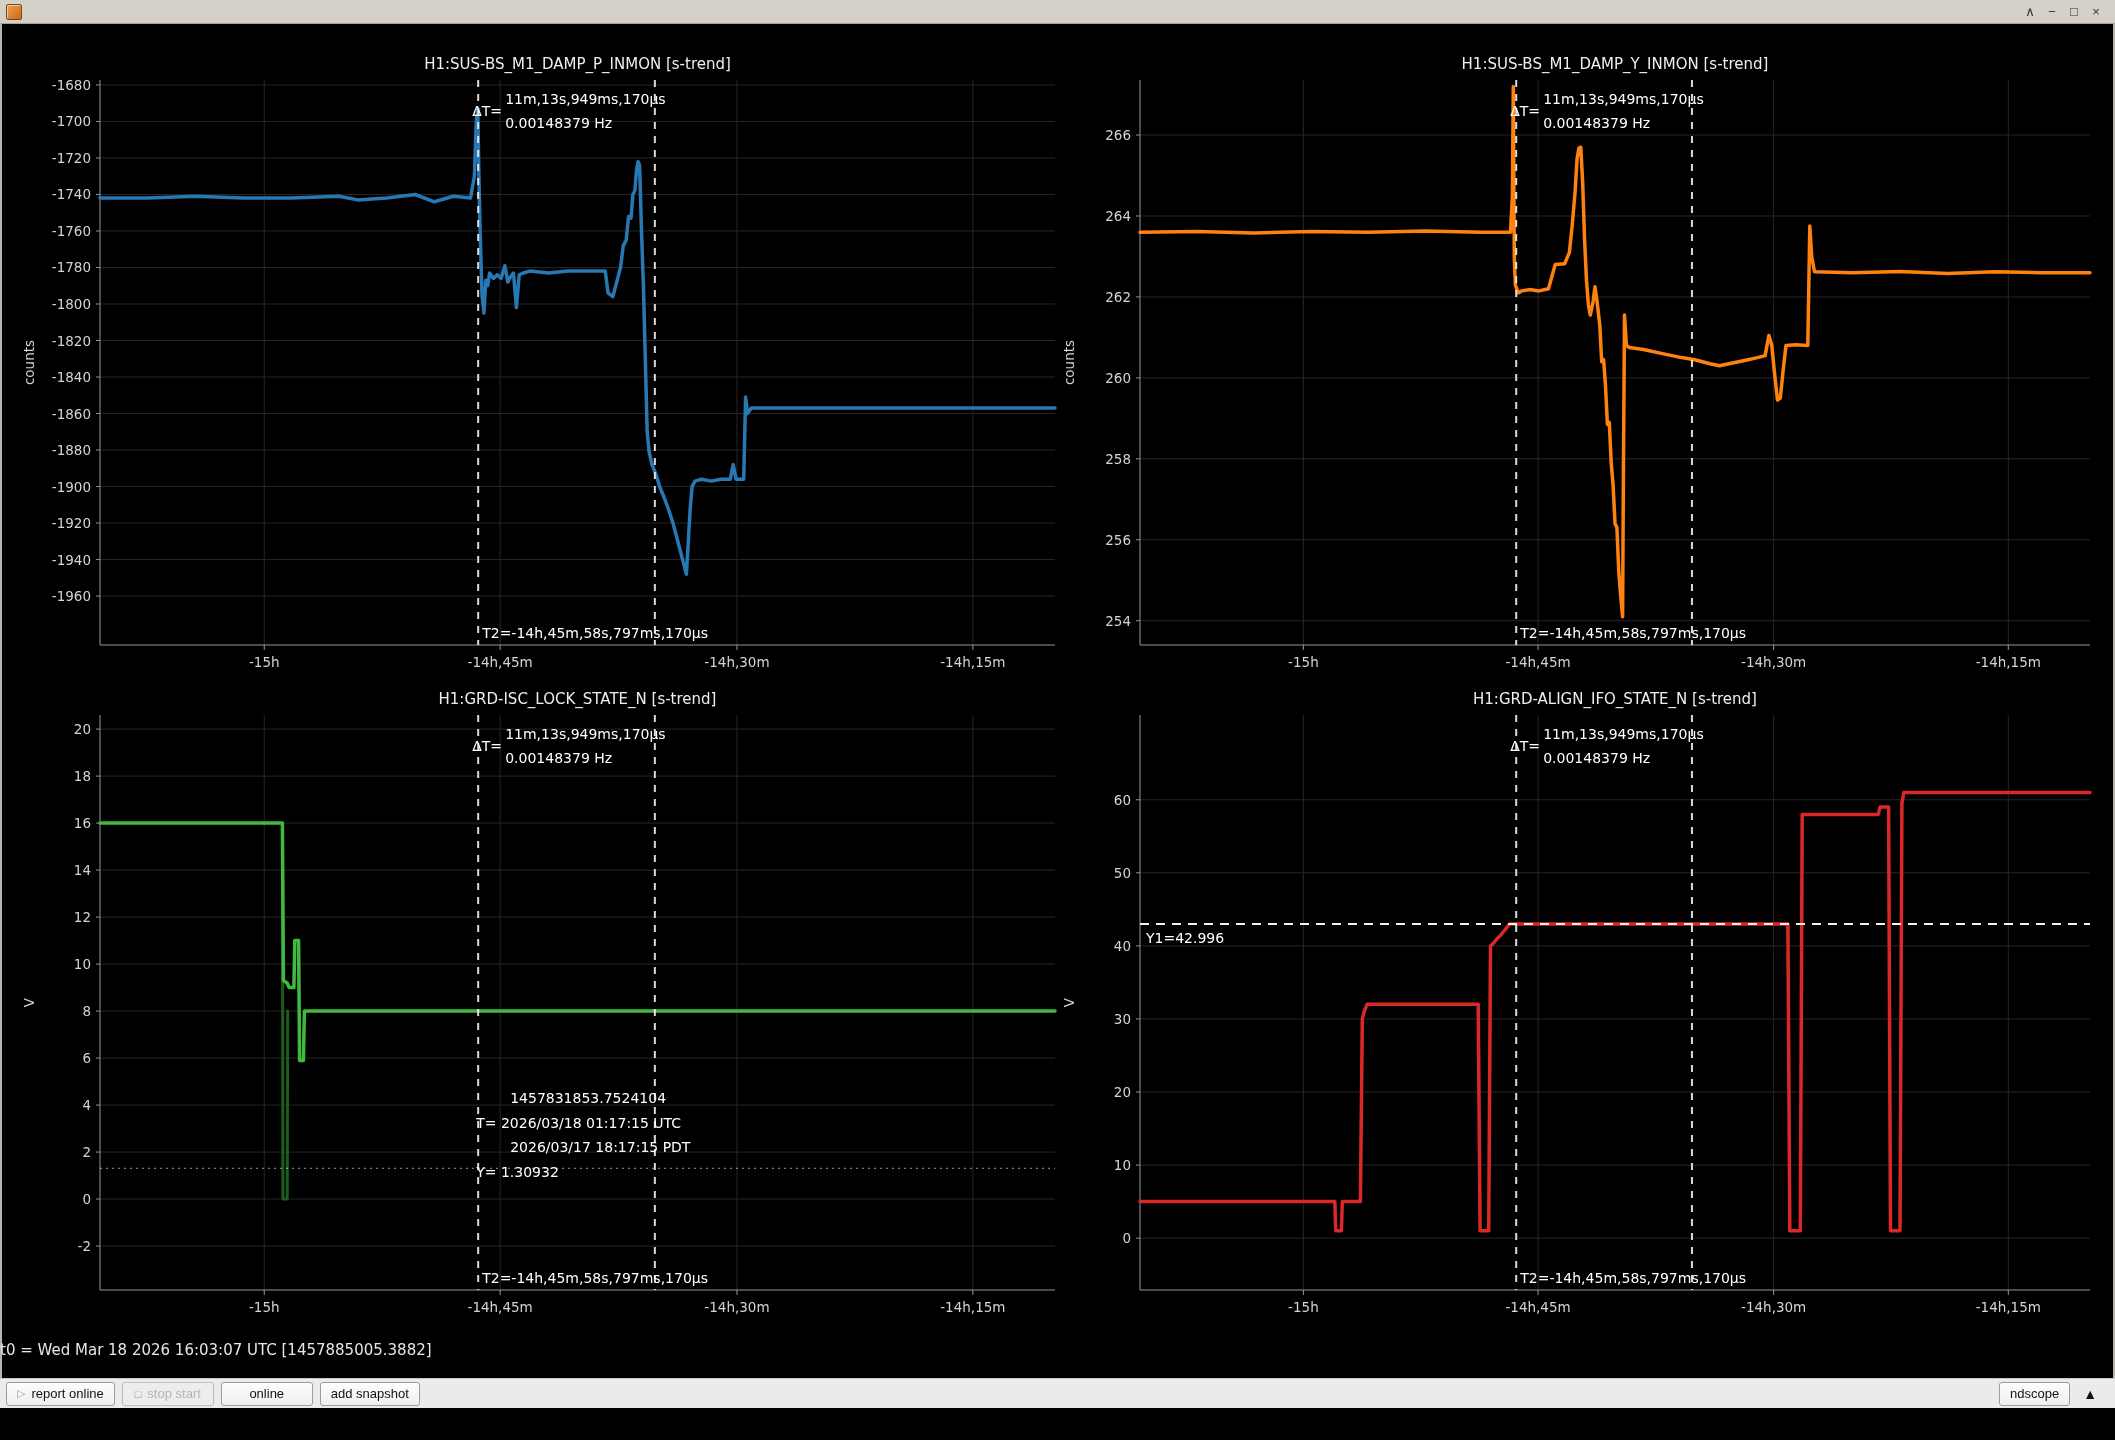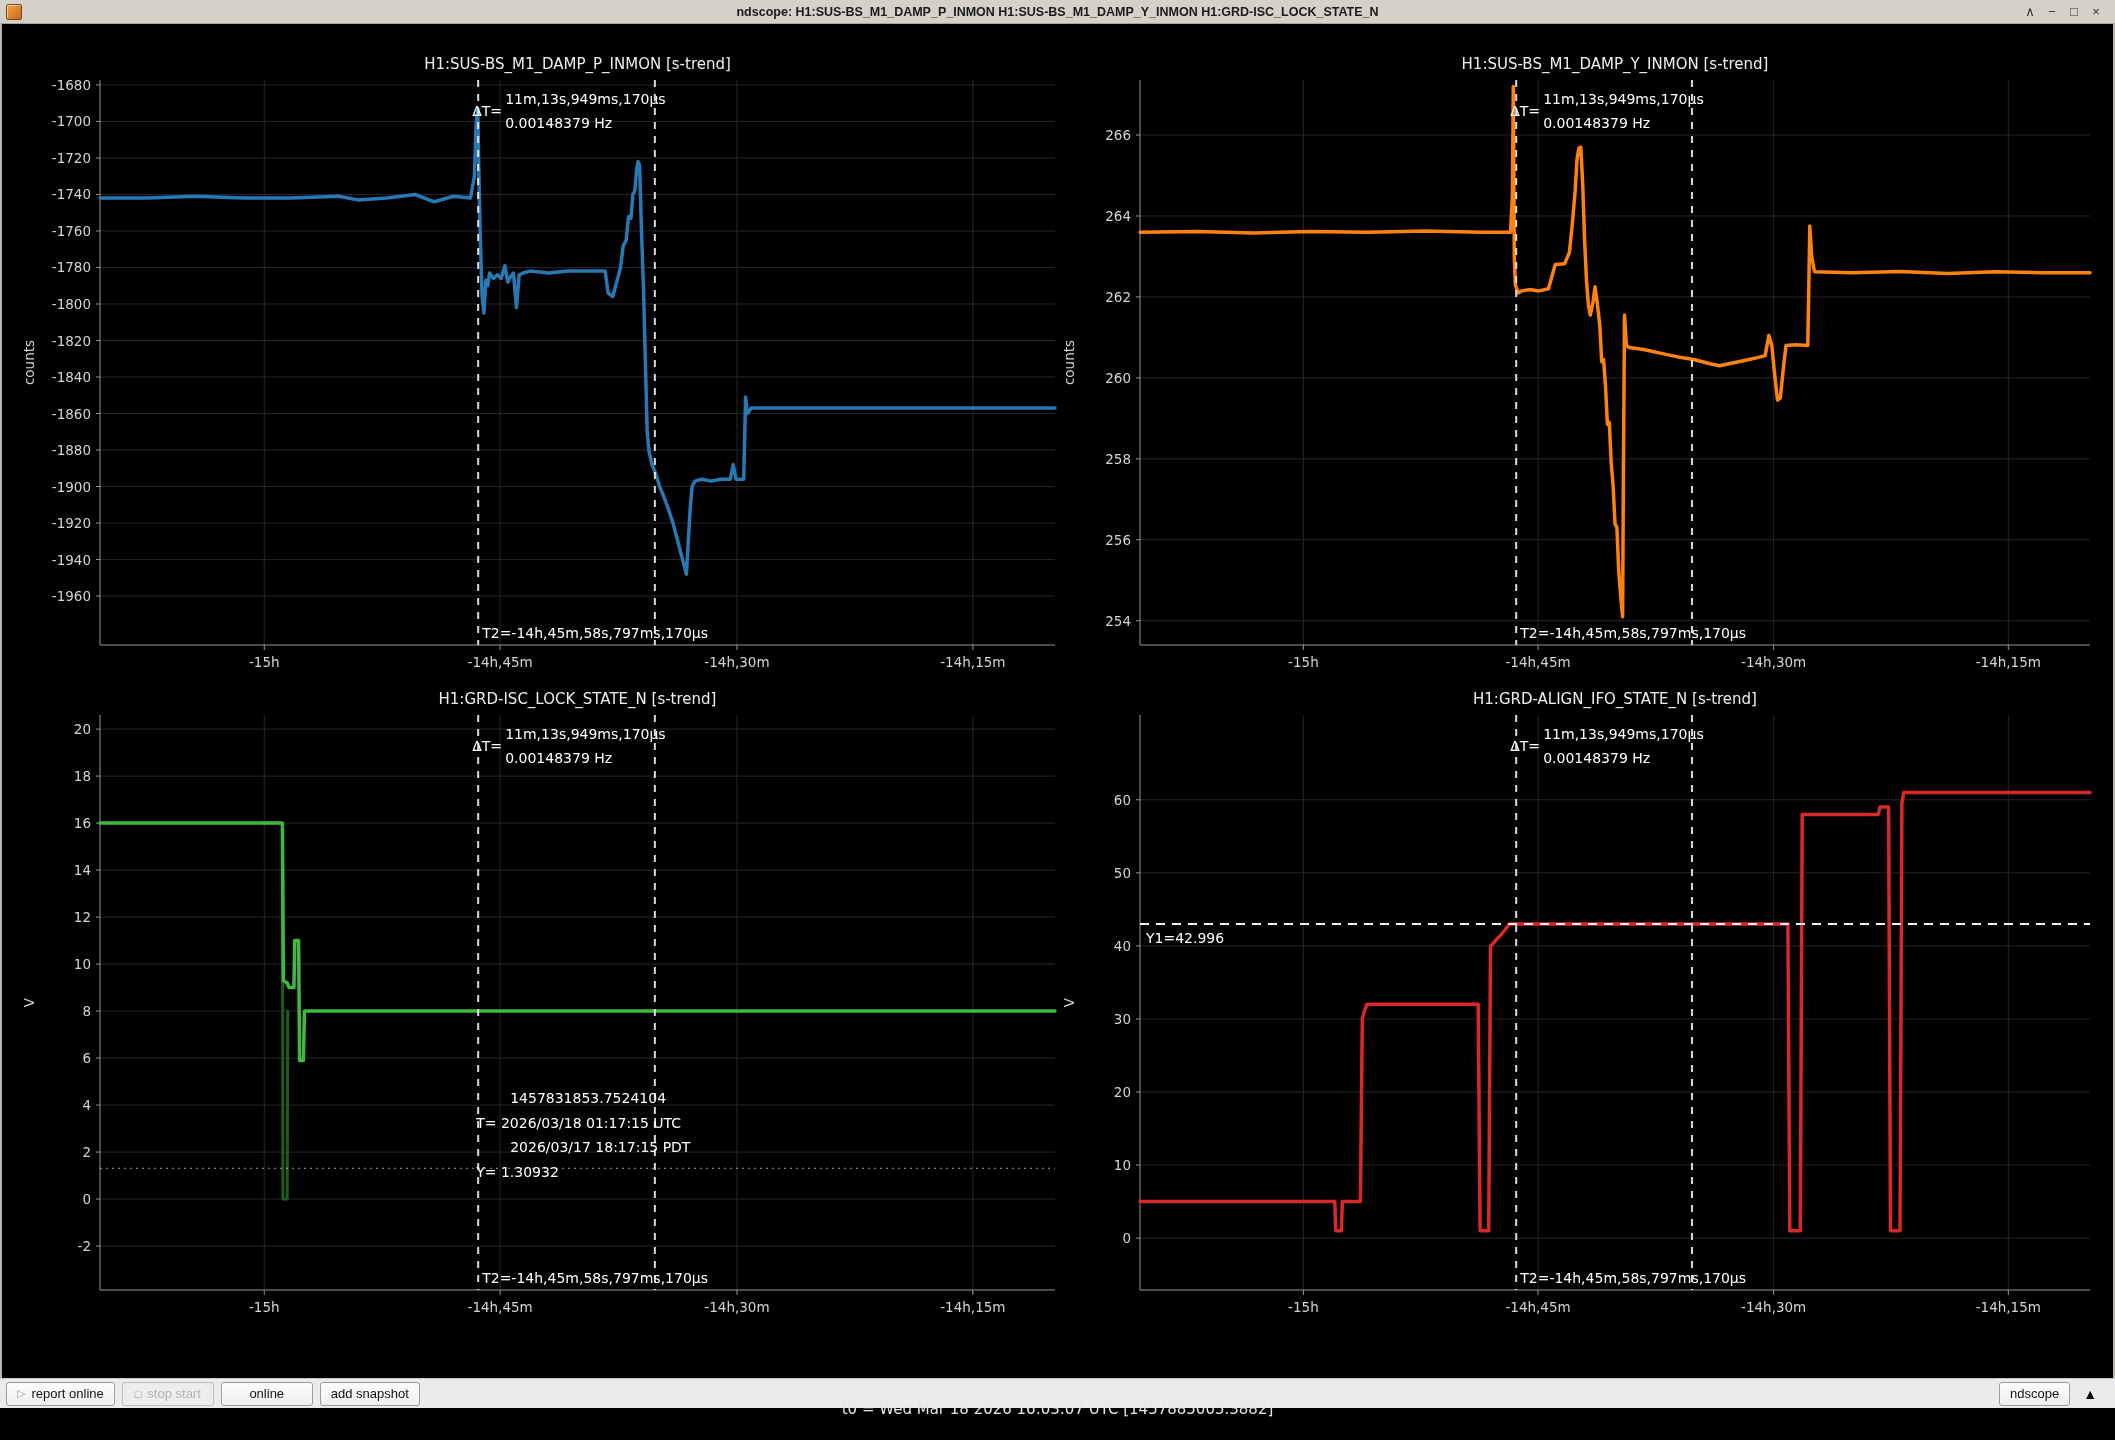--- a/index.html
+++ b/index.html
@@ -10,21 +10,21 @@
   .win-title{position:absolute;left:0;right:0;text-align:center;font-size:12.5px;font-weight:bold;color:#1a1a1a;}
   .win-controls{margin-left:auto;display:flex;align-items:center;padding-right:8px;z-index:2;}
   .win-controls span{width:22px;text-align:center;font-size:13px;color:#333;cursor:default;}
   
   .main{height:1354px;background:#000;position:relative;box-shadow:inset 2px 0 0 #b9b5ad, inset -2px 0 0 #b9b5ad;}
   svg text{user-select:none;}
   .tick{font:13.5px "DejaVu Sans",sans-serif;fill:#d4d4d4;}
   .axislabel{font:13.5px "DejaVu Sans",sans-serif;fill:#d4d4d4;}
   .ptitle{font:15px "DejaVu Sans",sans-serif;fill:#eeeeee;}
   .anno{font:14px "DejaVu Sans",sans-serif;fill:#ffffff;}
-  .t0-label{position:absolute;left:0;width:100%;top:1376px;text-align:center;font:15px "DejaVu Sans",sans-serif;color:#e6e6e6;}
+  .t0-label{position:absolute;left:0;width:100%;top:1317px;font:15px "DejaVu Sans",sans-serif;color:#e6e6e6;}
   
   .toolbar{height:30px;background:#ebebeb;border-top:1px solid #c6c6c6;display:flex;align-items:center;padding:0 6px;box-sizing:border-box;}
   .btn{height:24px;min-width:92px;margin-right:7px;background:linear-gradient(#fdfdfd,#efefef);border:1px solid #9c9c9c;border-radius:3px;font-family:"Liberation Sans",sans-serif;font-size:13px;color:#111;display:inline-flex;align-items:center;justify-content:center;padding:0 10px;box-sizing:border-box;}
   .btn .bicon{color:#9a9a9a;margin-right:6px;font-size:11px;}
   .btn.disabled{color:#b5b5b5;border-color:#bdbdbd;background:#ededed;}
   .spacer{flex:1;}
   .collapse{font-size:14px;color:#111;margin:0 12px 0 6px;}
   
   .statusbar{height:32px;background:#ebebeb;display:flex;align-items:center;padding:0 10px;box-sizing:border-box;font-size:13.5px;color:#1c1c1c;position:relative;}
   .server{margin-left:14px;}
@@ -35,21 +35,20 @@
     radial-gradient(circle at 11px 6px,#adadad 1.2px,transparent 1.5px),
     radial-gradient(circle at 6px 11px,#adadad 1.2px,transparent 1.5px);}
 </style>
 </head>
 <body>
 
 <div class="app">
 
   <div class="titlebar">
     <div class="win-icon"></div>
-    <div class="win-title">ndscope: H1:SUS-BS_M1_DAMP_P_INMON H1:SUS-BS_M1_DAMP_Y_INMON H1:GRD-ISC_LOCK_STATE_N</div>
     <div class="win-controls">
       <span>∧</span>
       <span>−</span>
       <span>□</span>
       <span>×</span>
     </div>
   </div>
 
   <div class="main">
     <svg id="plots" width="2115" height="1354">

